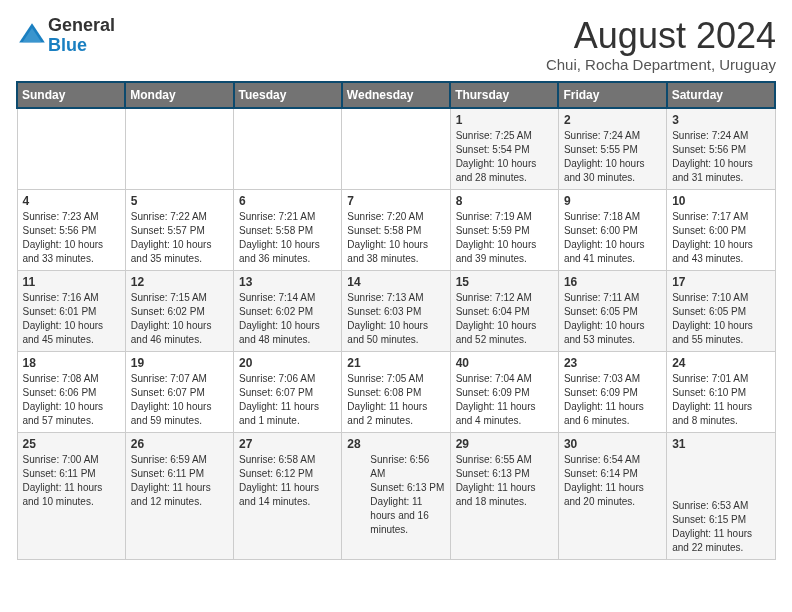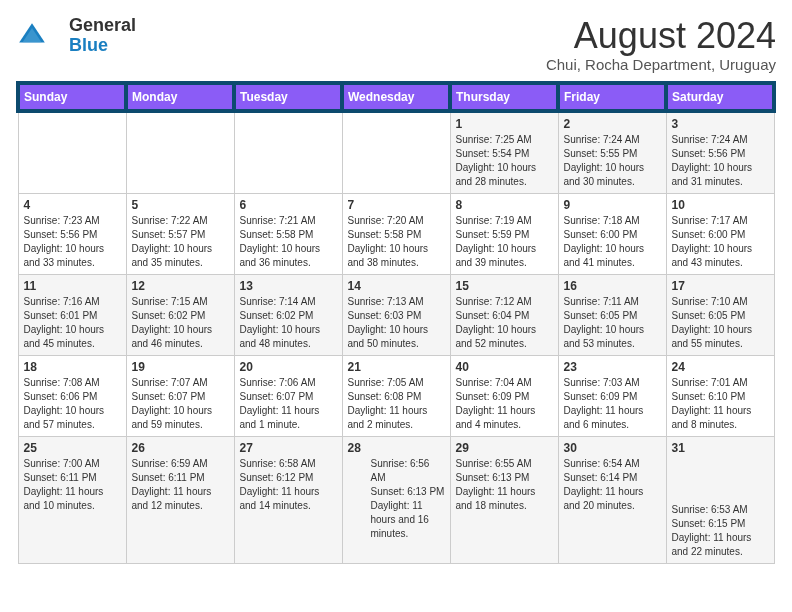--- a/index.html
+++ b/index.html
@@ -12,21 +12,21 @@
     }
     .header {
       display: flex;
       justify-content: space-between;
       align-items: flex-start;
       margin-bottom: 8px;
     }
     .logo {
       display: flex;
       align-items: center;
-      gap: 21px;
+      gap: 0;
     }
     .logo-text {
       font-size: 18px;
       font-weight: bold;
       line-height: 1.1;
     }
     .logo-general { color: #333; }
     .logo-blue { color: #1a7fc1; }
     .logo-icon {
       width: 32px;
@@ -44,27 +44,27 @@
     .location {
       font-size: 15px;
       color: #555;
     }
     table {
       width: 100%;
       border-collapse: collapse;
       table-layout: fixed;
     }
     thead th {
-      background-color: #8b5cf6;
+      background-color: #737373;
       color: #fff;
       font-size: 12px;
       font-weight: bold;
       padding: 5px 4px;
       text-align: left;
-      border: 4px solid #0c4a6e;
+      border: 2px solid #0c4a6e;
     }
     tbody td {
       border: 1px solid #ccc;
       vertical-align: top;
       padding: 4px 5px;
       font-size: 10.5px;
       color: #333;
       height: 80px;
       background: #fff;
     }

